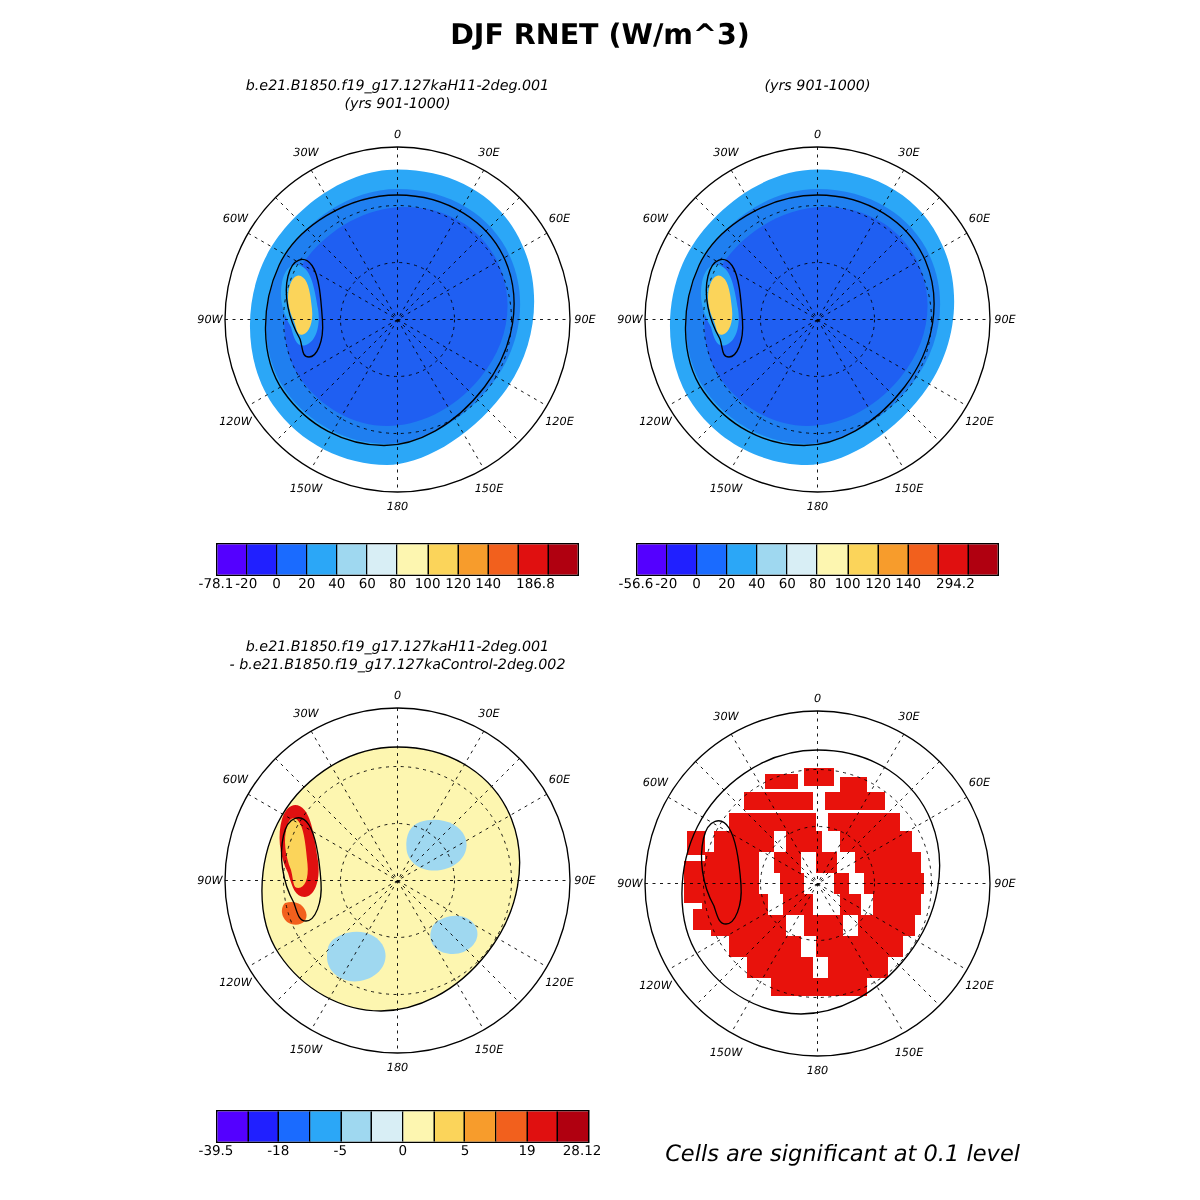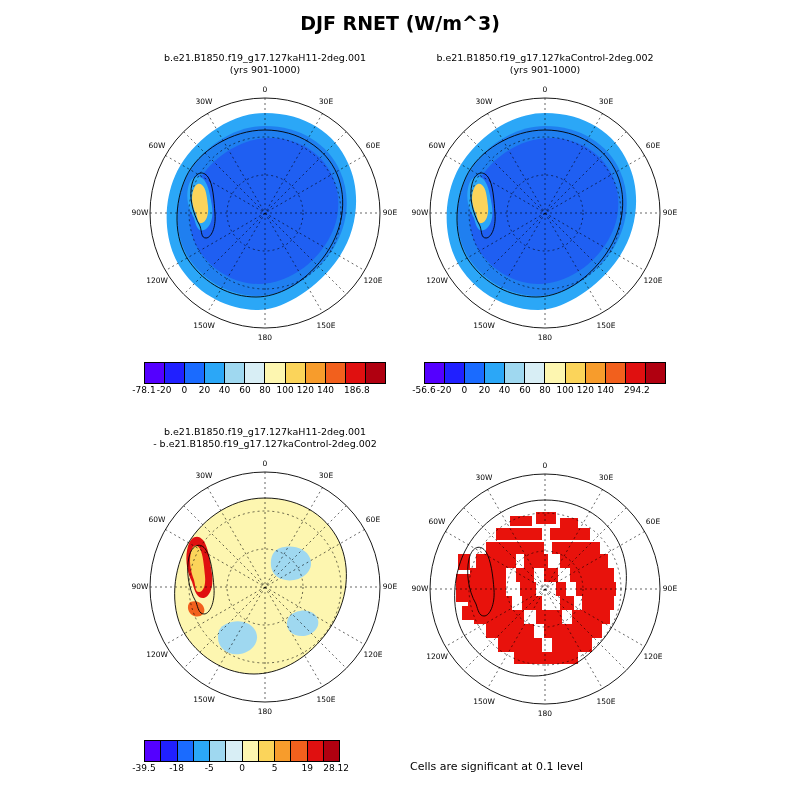--- a/index.html
+++ b/index.html
@@ -10,41 +10,41 @@
     color:#000;
     position:relative;
     overflow:hidden;
   }
   .main-title{
     position:absolute;top:12px;left:0;width:800px;
     text-align:center;
     font-size:19px;font-weight:bold;
     font-family:"DejaVu Sans", sans-serif;
   }
-  .panel{position:absolute;}
+  .panel{position:absolute;font-style:italic;}
   .panel-title{
     position:absolute;
     width:100%;
     text-align:center;
     font-size:9.5px;
     line-height:12px;
     top:0;
   }
   .map-wrap{position:absolute;}
   svg{display:block;overflow:visible;}
   .cbar{position:absolute;}
   .cbar-boxes{display:flex;border:1px solid #000;width:100%;height:22px;box-sizing:border-box;}
   .cbar-boxes div{flex:1 1 0;border-right:1px solid #000;}
   .cbar-boxes div:last-child{border-right:none;}
   .cbar-labels{position:relative;height:14px;width:100%;font-size:9px;}
   .cbar-labels span{position:absolute;transform:translateX(-50%);top:1px;white-space:nowrap;}
   .note{
     position:absolute;
-    font-size:11px;
-    text-align:left;
+    font-size:15px;
+    text-align:right;
     width:100%;
   }
   .glabel{font-size:7.5px;font-family:"DejaVu Sans",sans-serif;}
 </style>
 </head>
 <body>
 
 <div class="main-title">DJF RNET (W/m^3)</div>
 
 <div class="panel" id="panel-case1" style="left:130px;top:52px;width:270px;height:300px;">
@@ -130,21 +130,20 @@
     <span style="left:50%">80</span>
     <span style="left:58.3%">100</span>
     <span style="left:66.7%">120</span>
     <span style="left:75%">140</span>
     <span style="left:88%">186.8</span>
   </div>
 </div>
 
 <div class="panel" id="panel-case2" style="left:410px;top:52px;width:270px;height:300px;">
   <div class="panel-title">
-    <div>b.e21.B1850.f19_g17.127kaControl-2deg.002</div>
     <div>(yrs 901-1000)</div>
   </div>
   <div class="map-wrap" style="left:0;top:26px;">
     <svg width="270" height="270" viewBox="0 0 270 270">
       <defs>
         <clipPath id="clip2">
             <circle cx="135" cy="135" r="115"></circle>
           </clipPath>
       </defs>
       <g clip-path="url(#clip2)">
@@ -266,21 +265,21 @@
         <text x="74" y="250">150W</text>
         <text x="27" y="205">120W</text>
         <text x="10" y="137">90W</text>
         <text x="27" y="70">60W</text>
         <text x="74" y="26">30W</text>
       </g>
     </svg>
   </div>
 </div>
 
-<div class="cbar" style="left:144px;top:740px;width:196px;">
+<div class="cbar" style="left:144px;top:740px;width:249px;">
   <div class="cbar-boxes">
     <div style="background:#5400ff"></div>
     <div style="background:#2020ff"></div>
     <div style="background:#1a6bff"></div>
     <div style="background:#2ba7f7"></div>
     <div style="background:#9fd8f0"></div>
     <div style="background:#d8eef5"></div>
     <div style="background:#fdf6b0"></div>
     <div style="background:#fbd45a"></div>
     <div style="background:#f79c2c"></div>

